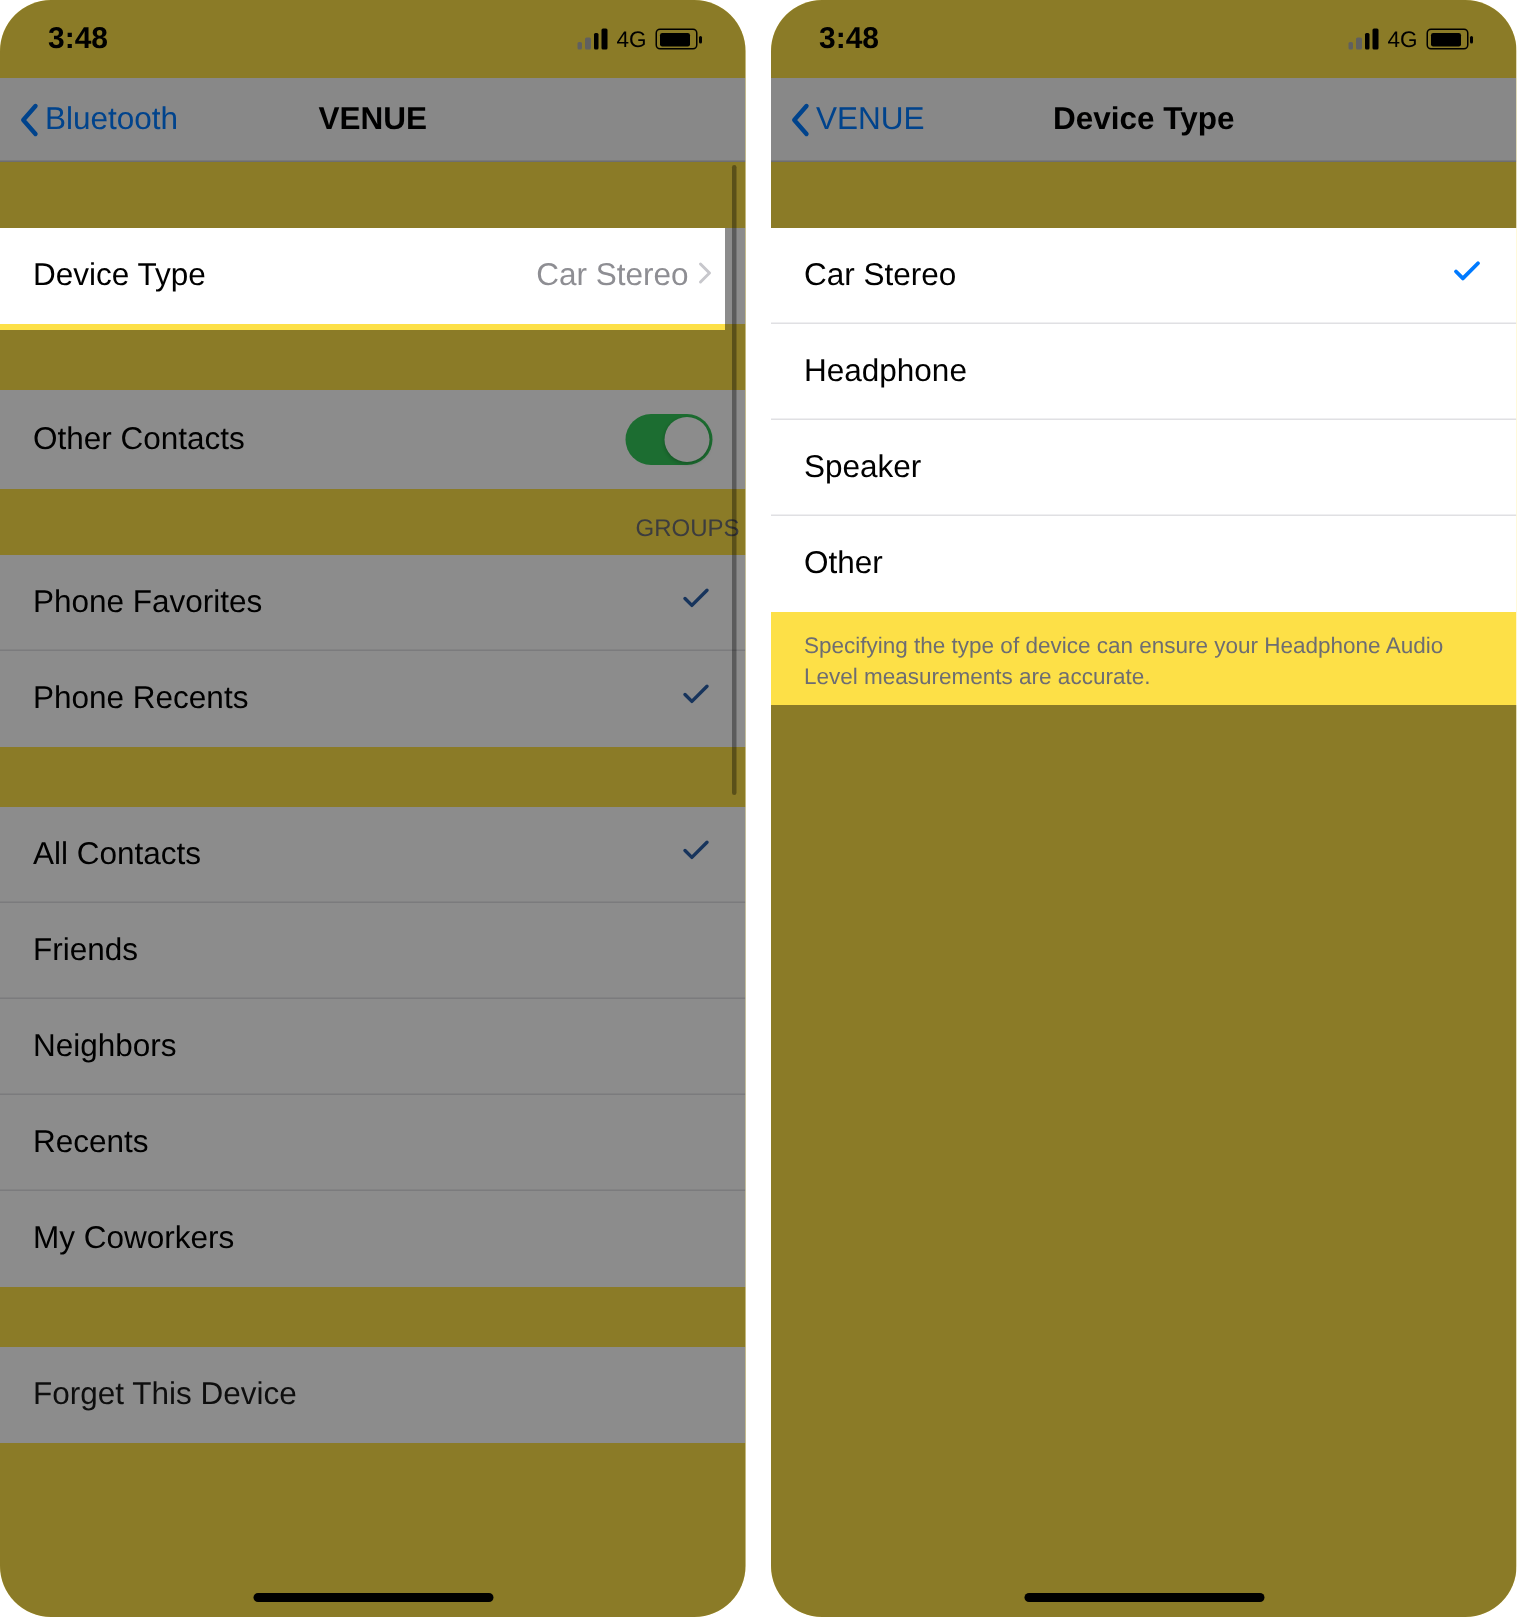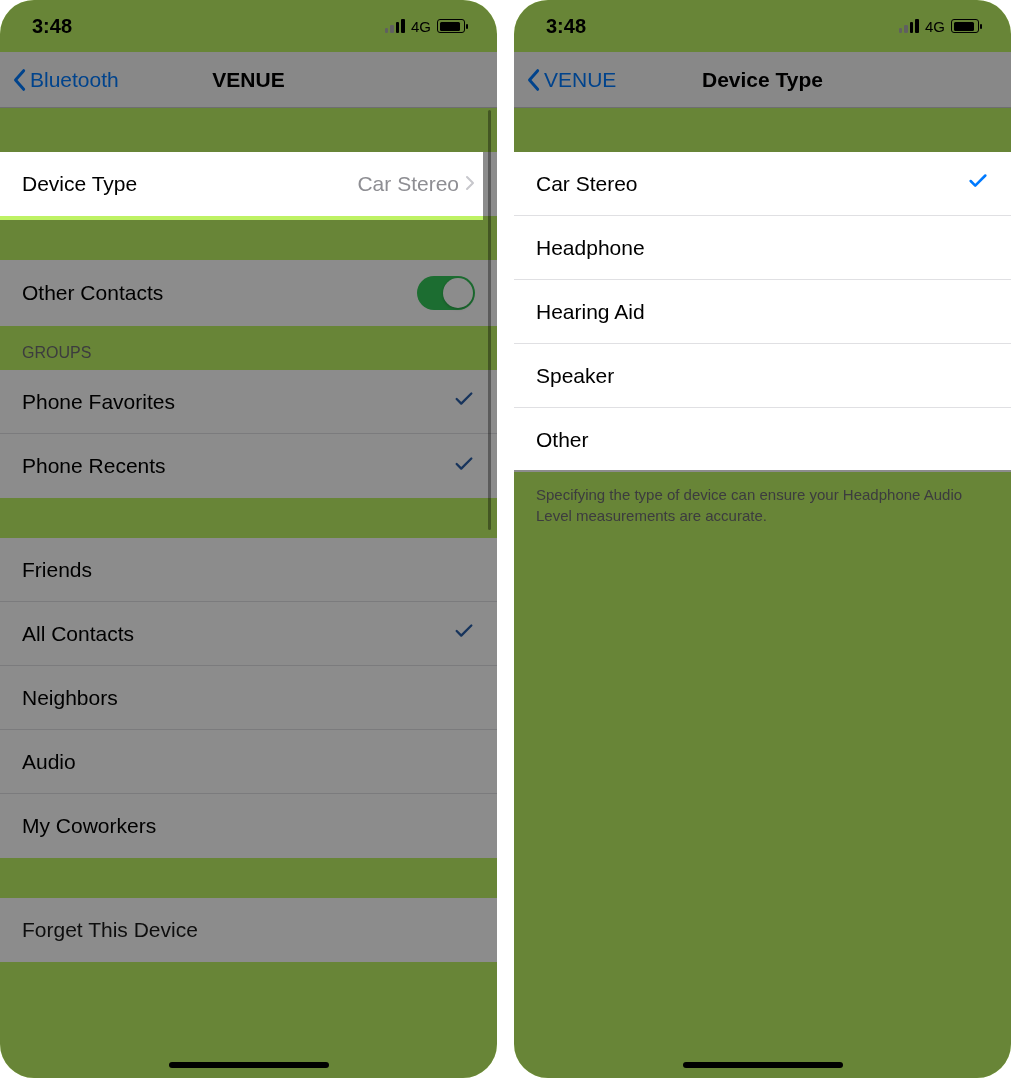--- a/index.html
+++ b/index.html
@@ -11,21 +11,21 @@
     overflow: hidden;
   }
   .container {
     display: flex;
     width: 1011px;
     height: 1078px;
   }
   .panel {
     position: relative;
     height: 1078px;
-    background: #bef264;
+    background: #fde047;
     border-radius: 34px;
     overflow: hidden;
   }
   .panel-left { width: 497px; margin-right: 17px; }
   .panel-right { width: 497px; }
 
   
   .status-bar {
     height: 52px;
     display: flex;
@@ -103,22 +103,23 @@
     background: #fff;
     border-bottom: 1px solid #e0e0e3;
     min-height: 64px;
   }
   .row:last-child { border-bottom: none; }
   .row .value { color: #8e8e93; font-size: 21px; display: flex; align-items: center; gap: 6px; }
   .chevron { color: #c7c7cc; }
   .section-header {
     font-size: 16px;
     color: #6d6d72;
-    padding: 18px 22px 8px;
+    padding: 18px 4px 8px;
     text-transform: uppercase;
+    text-align: right;
   }
   .footer-text {
     font-size: 15px;
     color: #6d6d72;
     padding: 12px 22px 8px;
     line-height: 1.4;
   }
 
   
   .toggle {
@@ -246,33 +247,33 @@
         <span class="check"><svg viewBox="0 0 24 24">
               <path d="M4 12 L9 17 L20 6" stroke="#2a5fa8" stroke-width="2.5" fill="none" stroke-linecap="round" stroke-linejoin="round"></path>
             </svg></span>
       </div>
     </div>
 
     <div style="height:40px"></div>
 
     <div class="section">
       <div class="row">
-        <span>Friends</span>
-      </div>
-      <div class="row">
         <span>All Contacts</span>
         <span class="check"><svg viewBox="0 0 24 24">
               <path d="M4 12 L9 17 L20 6" stroke="#2a5fa8" stroke-width="2.5" fill="none" stroke-linecap="round" stroke-linejoin="round"></path>
             </svg></span>
       </div>
       <div class="row">
+        <span>Friends</span>
+      </div>
+      <div class="row">
         <span>Neighbors</span>
       </div>
       <div class="row">
-        <span>Audio</span>
+        <span>Recents</span>
       </div>
       <div class="row">
         <span>My Coworkers</span>
       </div>
     </div>
 
     <div style="height:40px"></div>
 
     <div class="section">
       <div class="row">
@@ -318,23 +319,20 @@
       <div class="row">
         <span>Car Stereo</span>
         <span class="check"><svg viewBox="0 0 24 24">
               <path d="M4 12 L9 17 L20 6" stroke="#007aff" stroke-width="2.8" fill="none" stroke-linecap="round" stroke-linejoin="round"></path>
             </svg></span>
       </div>
       <div class="row">
         <span>Headphone</span>
       </div>
       <div class="row">
-        <span>Hearing Aid</span>
-      </div>
-      <div class="row">
         <span>Speaker</span>
       </div>
       <div class="row">
         <span>Other</span>
       </div>
     </div>
 
     <div class="footer-text">Specifying the type of device can ensure your Headphone Audio Level measurements are accurate.</div>
 
     <div class="highlight highlight-right"></div>

